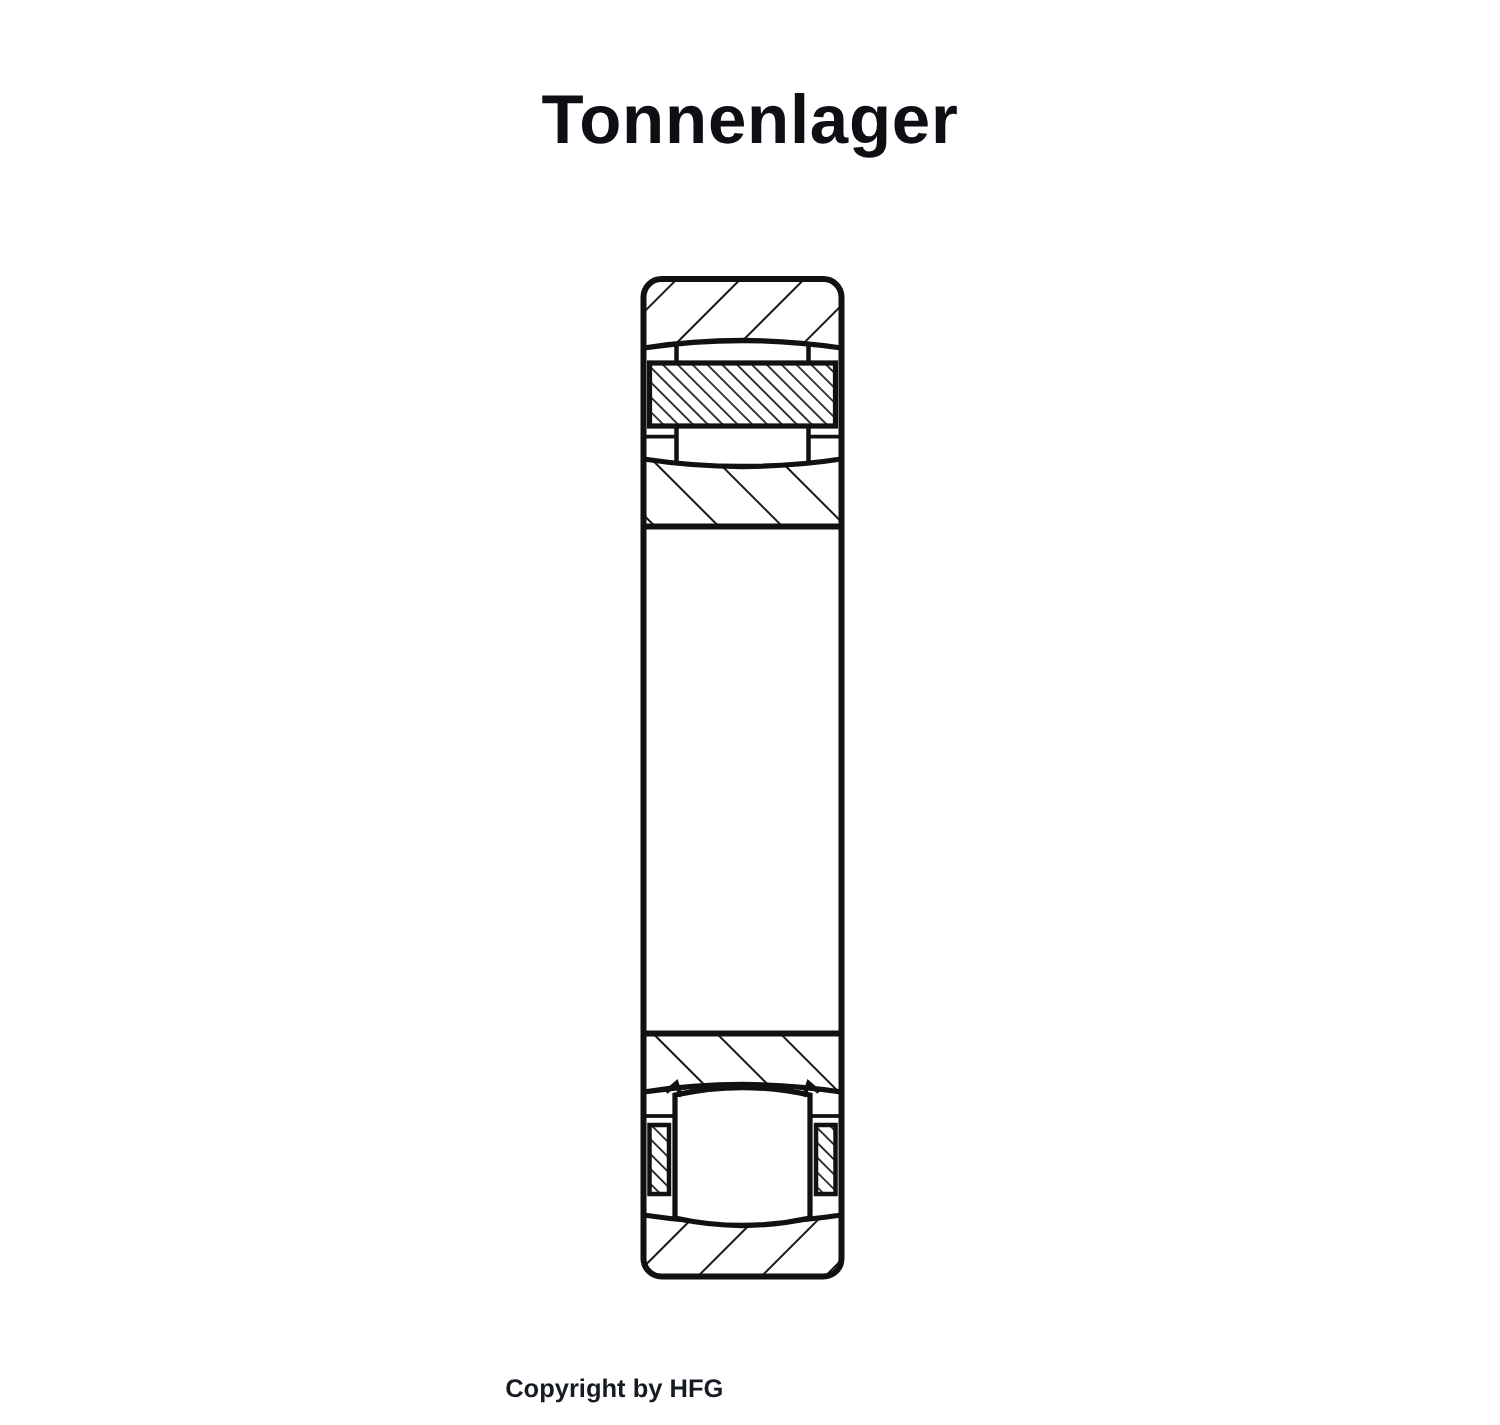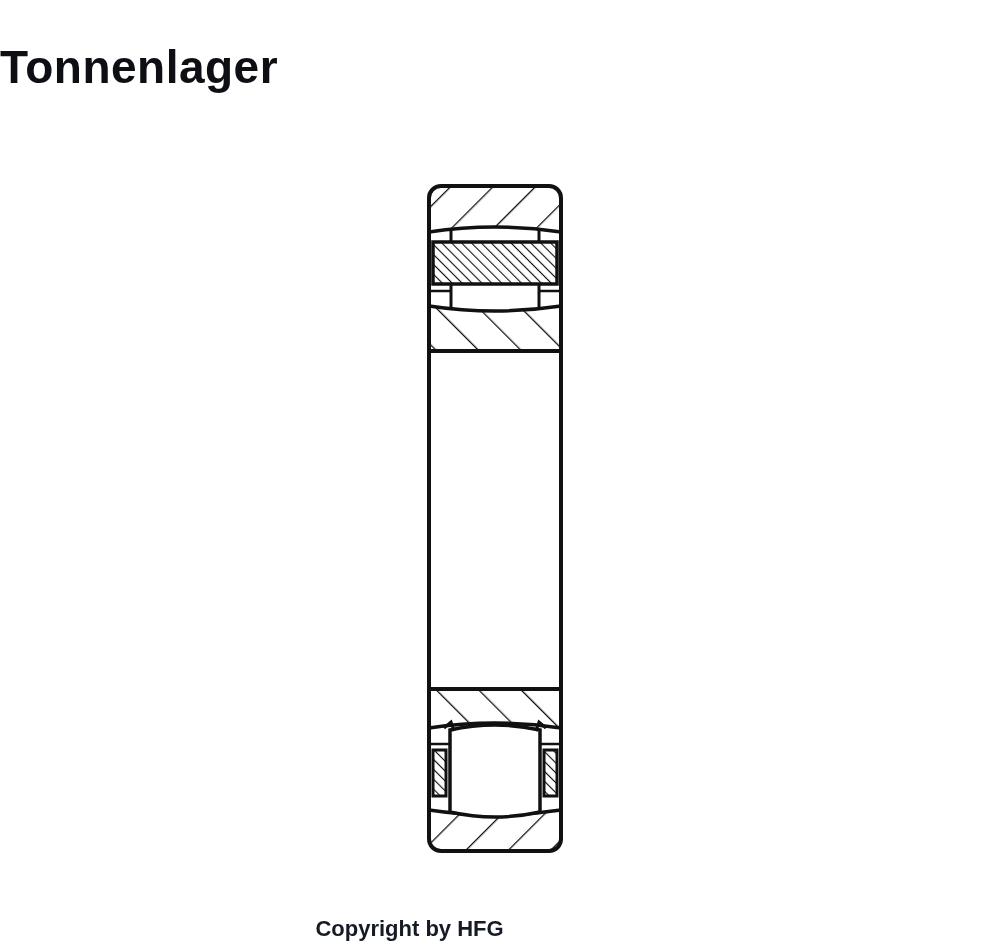--- a/index.html
+++ b/index.html
@@ -1,24 +1,24 @@
 <!DOCTYPE html>
 <html><head>
   <meta charset="utf-8">
   <style>
     html, body { margin: 0; padding: 0; background: #ffffff; }
     body { width: 1000px; height: 950px; position: relative; overflow: hidden; }
     .title {
-      position: absolute; left: 0; top: 40px; width: 1000px; text-align: left;
+      position: absolute; left: 0; top: 52px; width: 1000px; text-align: center;
       font-family: "Liberation Sans", sans-serif; font-weight: bold; font-size: 46px;
       color: #0d0f14; letter-spacing: 0.5px;
     }
     .copyright {
       position: absolute; left: 0; top: 916px; width: 819px; text-align: center;
-      font-family: "Liberation Sans", sans-serif; font-weight: bold; font-size: 22px;
+      font-family: "Liberation Sans", sans-serif; font-weight: bold; font-size: 17px;
       color: #161a24;
     }
     .drawing { position: absolute; left: 0; top: 0; }
   </style>
 </head>
 <body>
 
 <div class="title">Tonnenlager</div>
 
 <svg class="drawing" width="1000" height="950" viewBox="0 0 1000 950" xmlns="http://www.w3.org/2000/svg">

